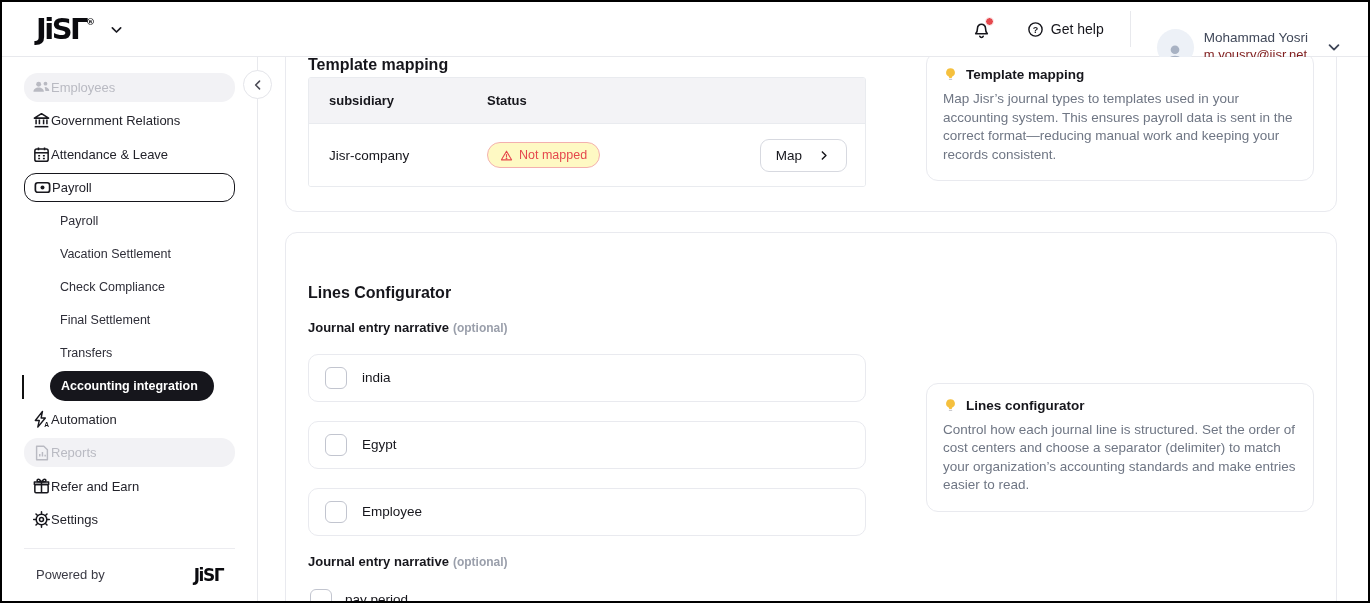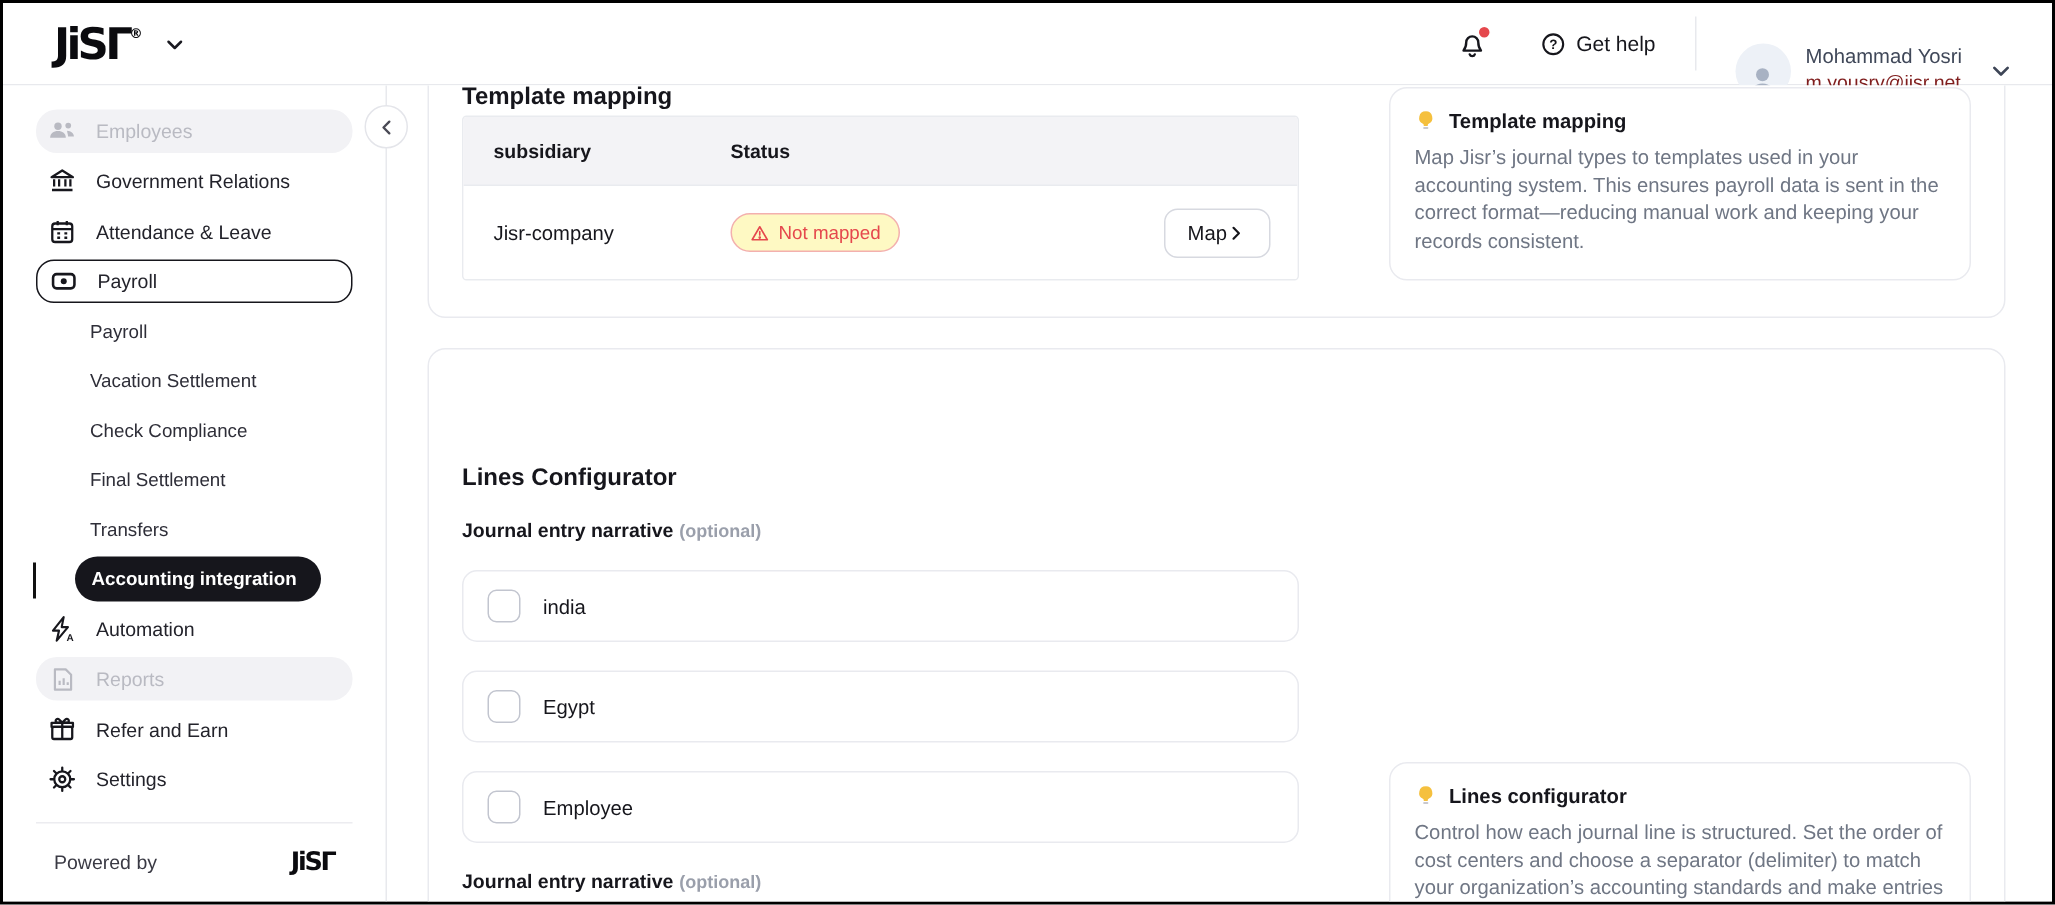--- a/index.html
+++ b/index.html
@@ -62,21 +62,21 @@
   }
   .collapse-btn {
     position: absolute; right: -15px; top: 13px; z-index: 6;
     width: 29px; height: 29px; border-radius: 50%;
     background: #fff; border: 1px solid #e4e5ea;
     display: flex; align-items: center; justify-content: center;
     color: #4a4a55; cursor: pointer;
   }
   .nav-item {
     height: 30px; margin: 2px 22px; padding: 0 8px;
-    display: flex; align-items: center; gap: 13px;
+    display: flex; align-items: center; gap: 0;
     border-radius: 14px; cursor: pointer;
     font-size: 13px; font-weight: 500; color: #23232b;
     white-space: nowrap;
   }
   .nav-item .ic { display: flex; width: 19px; justify-content: center; color: #17171d; }
   .nav-item.disabled { background: #f2f2f5; color: #b9bac2; cursor: default; }
   .nav-item.disabled .ic { color: #b9bac2; }
   .nav-item.parent-active {
     border: 1.5px solid #16161c; border-radius: 12px; margin: 2px 22px;
   }
@@ -104,21 +104,21 @@
   .powered-by { font-size: 13px; color: #3a3a44; }
   .footer-logo { font-size: 17px; font-weight: 800; letter-spacing: -1.5px; color: #0b0b0f;
     font-family: "DejaVu Sans", sans-serif; }
 
   
   .main { flex: 1; position: relative; overflow: hidden; padding-left: 27px; background: #fff; }
   .section-card {
     width: 1052px;
     border: 1px solid #e9eaef; border-radius: 12px;
     padding: 24px 22px;
-    display: flex; align-items: flex-end;
+    display: flex; align-items: center;
     background: #fff;
   }
   .card-tm { margin-top: -28px; padding-top: 26px; }
   .card-lc { margin-top: 20px; height: 430px; }
   .left-col { width: 558px; }
   .section-title { font-size: 16px; font-weight: 700; color: #16161c; }
 
   
   .tm-table { margin-top: 3px; border: 1px solid #e9ebef; border-radius: 3px; overflow: hidden; }
   .tm-thead {
@@ -130,21 +130,21 @@
   .cell-1 { width: 178px; padding-left: 20px; }
   .cell-2 { flex: 1; display: flex; align-items: center; }
   .badge {
     display: inline-flex; align-items: center; gap: 6px;
     color: #e5484d; background: #fef9c3; border: 1px solid #f3b0ae;
     border-radius: 999px; padding: 5px 12px;
     font-size: 12.5px; font-weight: 500;
   }
   .map-btn {
     margin-left: auto; margin-right: 18px;
-    display: flex; align-items: center; gap: 0;
+    display: flex; align-items: center; gap: 16px;
     border: 1px solid #d7d9e0; border-radius: 9px; background: #fff;
     padding: 8px 15px; font-size: 13.5px; font-weight: 500; color: #16161c;
     cursor: pointer; font-family: inherit;
   }
 
   
   .tip-card {
     width: 388px; margin-left: auto;
     border: 1px solid #e9eaef; border-radius: 12px;
     padding: 14px 16px 16px; background: #fff;

